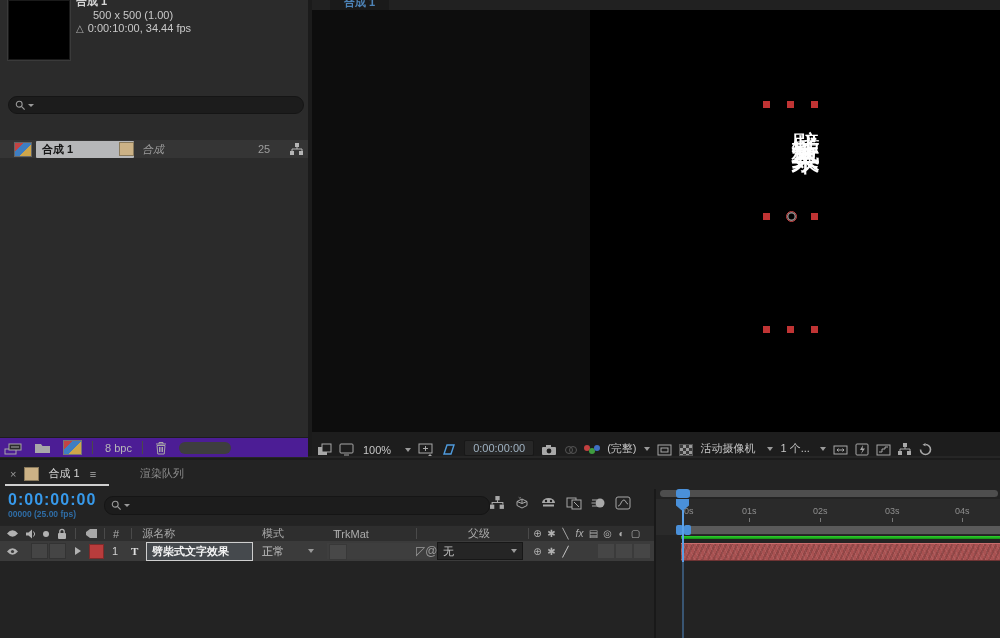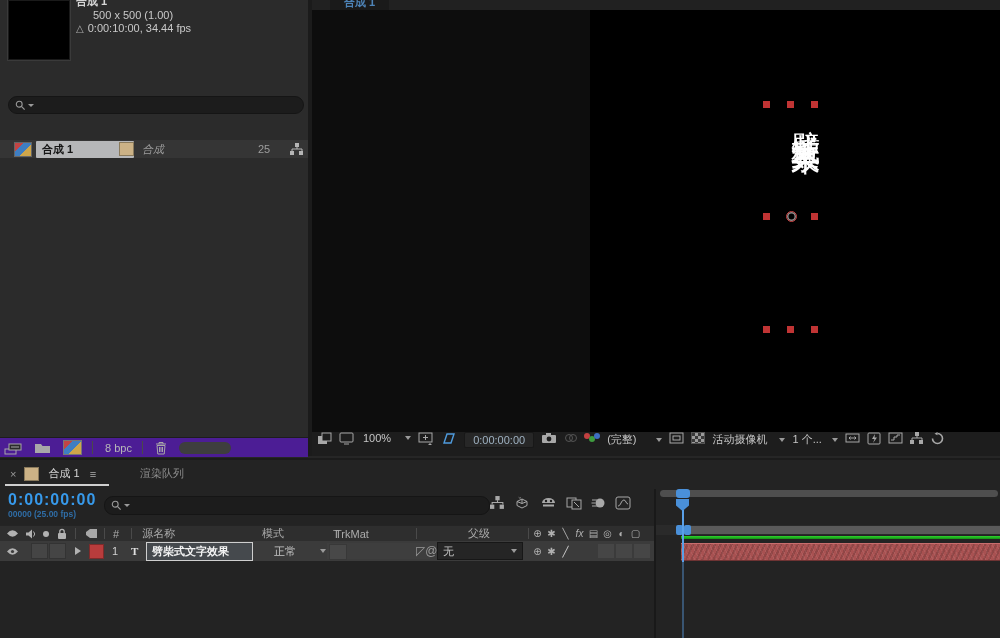--- a/index.html
+++ b/index.html
@@ -26,21 +26,21 @@
   
   .viewer{left:312px;top:0;width:688px;height:456px;background:#212121;}
   .vtabs{left:0;top:0;width:688px;height:10px;background:#212121;border-bottom:1px solid #0d0d0d;overflow:hidden;}
   .vtab{position:absolute;left:18px;top:-10px;height:20px;background:#1a1a1a;color:#4e84b8;
         padding:0 14px;display:flex;align-items:flex-end;font-weight:bold;}
   .vport{left:0;top:10px;width:688px;height:422px;background:#0d0d0d;overflow:hidden;}
   .comparea{left:278px;top:0;width:410px;height:422px;background:#000;}
   .vtext{font-family:"Liberation Serif","DejaVu Serif",serif;color:#fff;font-size:29px;line-height:1;
          writing-mode:vertical-rl;text-orientation:upright;letter-spacing:3px;}
   .handle{position:absolute;width:7px;height:7px;background:#c03434;}
-  .vbar{left:0;top:432px;width:688px;height:24px;background:#1d1d1d;display:flex;align-items:flex-start;gap:7px;padding:0 0 0 5px;box-sizing:border-box;}
+  .vbar{left:0;top:432px;width:688px;height:24px;background:#1d1d1d;display:flex;align-items:flex-end;gap:7px;padding:0 0 0 5px;box-sizing:border-box;}
   .tcbox{background:#272727;border:1px solid #181818;color:#9fb2c2;padding:1px 8px;border-radius:2px;}
   .ddl{display:flex;align-items:center;gap:5px;color:#c6c6c6;}
   .checker{width:12px;height:10px;background:
       repeating-conic-gradient(#9a9a9a 0 25%,#3a3a3a 0 50%) 0 0/6px 6px;border:1px solid #555;}
   
   .tl{left:0;top:458px;width:1000px;height:180px;background:#232323;border-top:2px solid #1b1b1b;}
   .ttabs{left:0;top:0;width:1000px;height:27px;display:flex;align-items:center;}
   .bigtc{color:#3799ea;font-size:16px;font-weight:bold;letter-spacing:1px;font-family:"Liberation Sans",sans-serif;}
   .subtc{color:#2f6da6;font-size:8.5px;}
   .thead{left:0;top:65px;width:656px;height:15px;background:#2e2e2e;border-top:1px solid #242424;border-bottom:1px solid #1e1e1e;
@@ -173,21 +173,21 @@
         </svg>
       <svg width="13" height="12" viewBox="0 0 13 12">
           <circle cx="5" cy="6" r="3.5" fill="none" stroke="#555"></circle>
           <circle cx="9" cy="6" r="3.5" fill="none" stroke="#555"></circle>
         </svg>
       <span class="icn" style="width:16px;height:12px;position:relative;">
         <span style="position:absolute;left:0;top:1px;width:6px;height:6px;border-radius:50%;background:#c24040;"></span>
         <span style="position:absolute;left:5px;top:4px;width:6px;height:6px;border-radius:50%;background:#3f9c3f;"></span>
         <span style="position:absolute;left:10px;top:1px;width:6px;height:6px;border-radius:50%;background:#3f6fc2;"></span>
       </span>
-      <span class="ddl" style="gap:20px;">
+      <span class="ddl" style="gap:8px;">
         <span>(完整)</span>
           <span class="chev"></span>
       </span>
       <svg width="15" height="12" viewBox="0 0 15 12">
           <rect x="1" y="1" width="13" height="10" fill="none" stroke="#a8a8a8"></rect>
           <rect x="4" y="4" width="7" height="4" fill="none" stroke="#a8a8a8"></rect>
         </svg>
       <span class="checker"></span>
       <span class="ddl" style="gap:12px;">
         <span>活动摄像机</span>
@@ -316,21 +316,21 @@
           <path d="M1 4.5 Q6.5 -1.8 12 4.5 Q6.5 10.8 1 4.5 Z" fill="#b2b2b2"></path>
           <circle cx="6.5" cy="4.5" r="1.6" fill="#3b3b3b"></circle>
         </svg>
       <span class="avbox" style="margin-left:12px;"></span>
       <span class="avbox"></span>
       <span style="margin-left:8px;width:0;height:0;border-top:4px solid transparent;border-bottom:4px solid transparent;border-left:6px solid #b2b2b2;"></span>
       <span style="margin-left:8px;width:13px;height:13px;background:#b83c3c;border:1px solid #7e2a2a;"></span>
       <span style="margin-left:8px;color:#d0d0d0;">1</span>
       <span style="position:absolute;left:131px;color:#e0e0e0;font-weight:bold;font-family:'Liberation Serif',serif;">T</span>
       <span class="lnamebox" style="position:absolute;left:146px;min-width:95px;">劈柴式文字效果</span>
-      <span class="ddl" style="position:absolute;left:262px;width:52px;justify-content:space-between;margin-left:12px;">
+      <span class="ddl" style="position:absolute;left:262px;width:52px;justify-content:space-between;">
         <span>正常</span>
           <span class="chev"></span>
       </span>
       <span style="position:absolute;left:327px;width:103px;height:16px;background:#3e3e3e;"></span>
       <span style="position:absolute;left:329px;width:16px;height:14px;top:3px;background:#484848;border:1px solid #383838;"></span>
       <span style="position:absolute;left:416px;color:#9a9a9a;font-size:12px;">◸︎@</span>
       <span class="dd-dark" style="position:absolute;left:437px;width:74px;height:14px;">
         <span>无</span>
           <span class="chev"></span>
       </span>
@@ -342,20 +342,31 @@
       <span style="position:absolute;left:634px;width:16px;height:14px;background:#464646;"></span>
     </div>
 
     <div class="abs" style="left:654px;top:29px;width:2px;height:151px;background:#191919;"></div>
 
     <div class="abs" style="left:658px;top:29px;width:342px;height:9px;background:#232323;">
       <span class="abs" style="left:2px;top:1px;width:338px;height:7px;background:#4e4e4e;border-radius:4px;"></span>
       <span class="abs" style="left:18px;top:0px;width:14px;height:9px;background:#4a90d9;border-radius:3px;"></span>
     </div>
 
+    <div class="abs" style="left:656px;top:39px;width:344px;height:26px;background:#2a2a2a;border-bottom:1px solid #1e1e1e;">
+      <span class="rulerlab" style="left:28px;top:7px;">0s</span>
+      <span class="rulerlab" style="left:86px;top:7px;">01s</span>
+      <span class="rulerlab" style="left:157px;top:7px;">02s</span>
+      <span class="rulerlab" style="left:229px;top:7px;">03s</span>
+      <span class="rulerlab" style="left:299px;top:7px;">04s</span>
+      <span class="tick" style="left:93px;top:19px;"></span>
+      <span class="tick" style="left:164px;top:19px;"></span>
+      <span class="tick" style="left:236px;top:19px;"></span>
+      <span class="tick" style="left:306px;top:19px;"></span>
+    </div>
 
     <div class="abs" style="left:656px;top:65px;width:344px;height:10px;background:#2a2a2a;">
       <span class="abs" style="left:22px;top:1px;width:322px;height:8px;background:#5a5a5a;"></span>
       <span class="abs" style="left:20px;top:0;width:7px;height:10px;background:#4a90d9;border-radius:2px;"></span>
       <span class="abs" style="left:28px;top:0;width:7px;height:10px;background:#4a90d9;border-radius:2px;"></span>
     </div>
 
     <div class="abs" style="left:681px;top:76px;width:319px;height:3px;background:linear-gradient(#2ed32e,#149114);"></div>
 
     <div class="abs redbar" style="left:681px;top:83px;width:319px;height:16px;border-top:1px solid #c86e6e;border-bottom:1px solid #6e3333;"></div>

